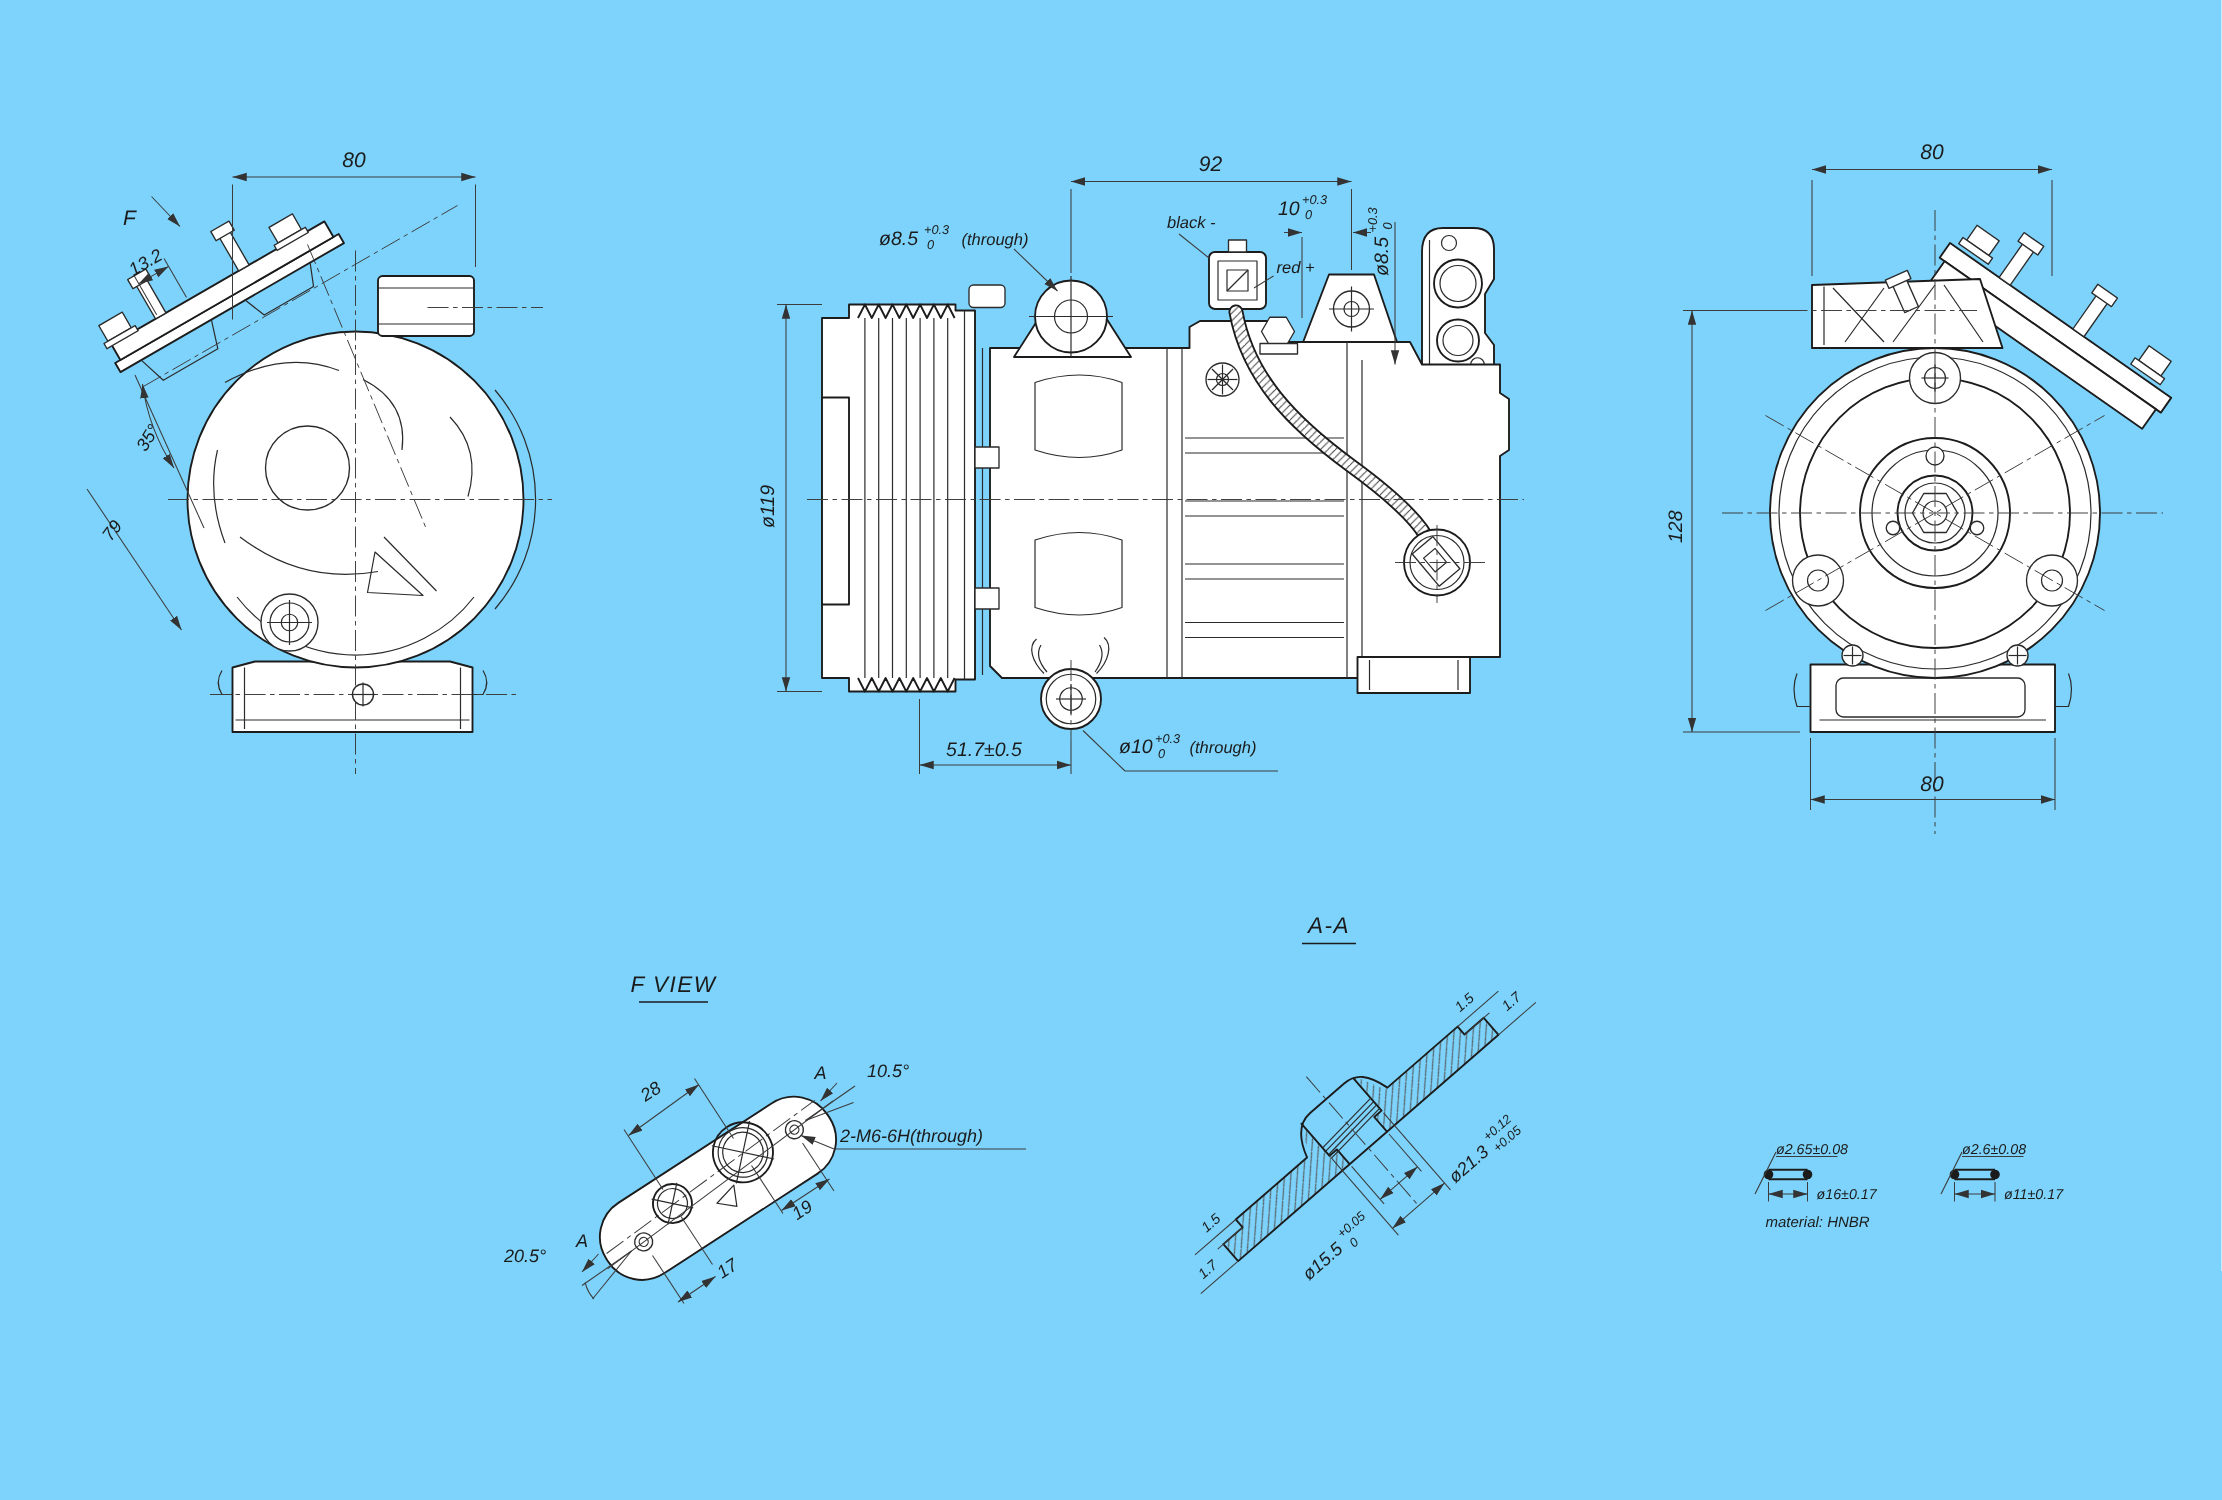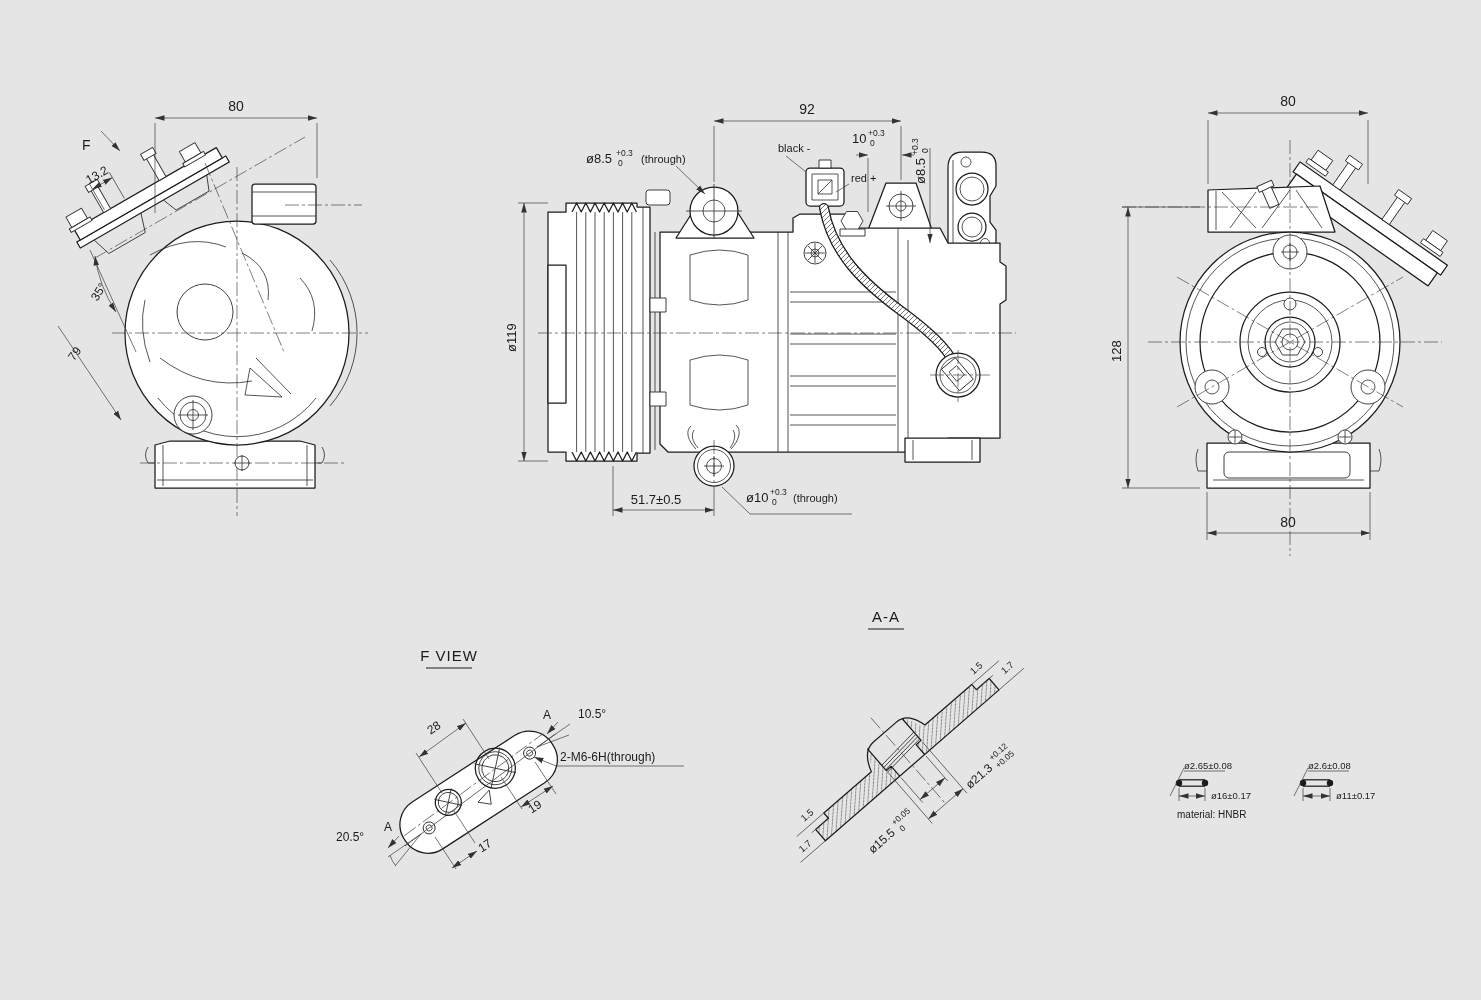--- a/index.html
+++ b/index.html
@@ -1,17 +1,17 @@
 <!DOCTYPE html>
 <html><head>
 <meta charset="utf-8">
 <style>
   html,body{margin:0;padding:0;background:#fff;}
-  .stage{position:relative;width:1481px;height:1000px;background:#e5e5e5;overflow:hidden;
-         font-family:"Liberation Sans", sans-serif;}
+  .stage{position:relative;width:1481px;height:1000px;background:#7dd3fc;overflow:hidden;
+         font-family:"Liberation Sans", sans-serif;font-style:italic;}
   svg{display:block}
   svg text{fill:#1b1b1b;font-family:"Liberation Sans", sans-serif;}
   .d14{font-size:14px;} .d13{font-size:13px;} .d12{font-size:12px;}
   .d11{font-size:11px;} .d10{font-size:10px;} .d9{font-size:9.5px;} .d8{font-size:8.5px;}
   .ttl{font-size:15px;letter-spacing:1px;}
   .mid{text-anchor:middle;}
   .o  {fill:#fff;stroke:#1c1c1c;stroke-width:1.25;stroke-linejoin:round;}
   .o2 {fill:none;stroke:#1c1c1c;stroke-width:1.25;stroke-linejoin:round;}
   .i  {fill:none;stroke:#2b2b2b;stroke-width:0.8;stroke-linejoin:round;}
   .if {fill:#fff;stroke:#2b2b2b;stroke-width:0.9;stroke-linejoin:round;}

